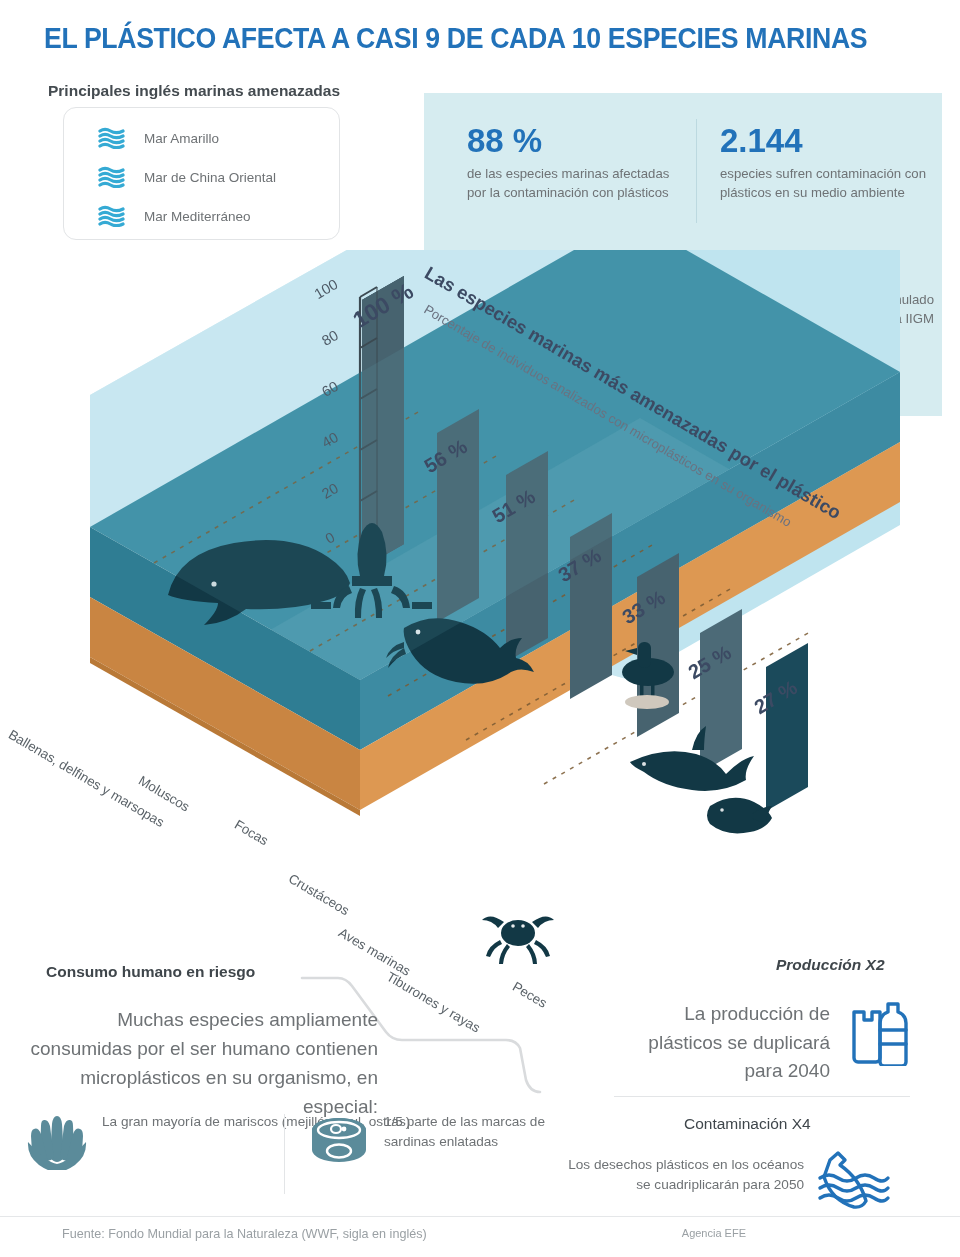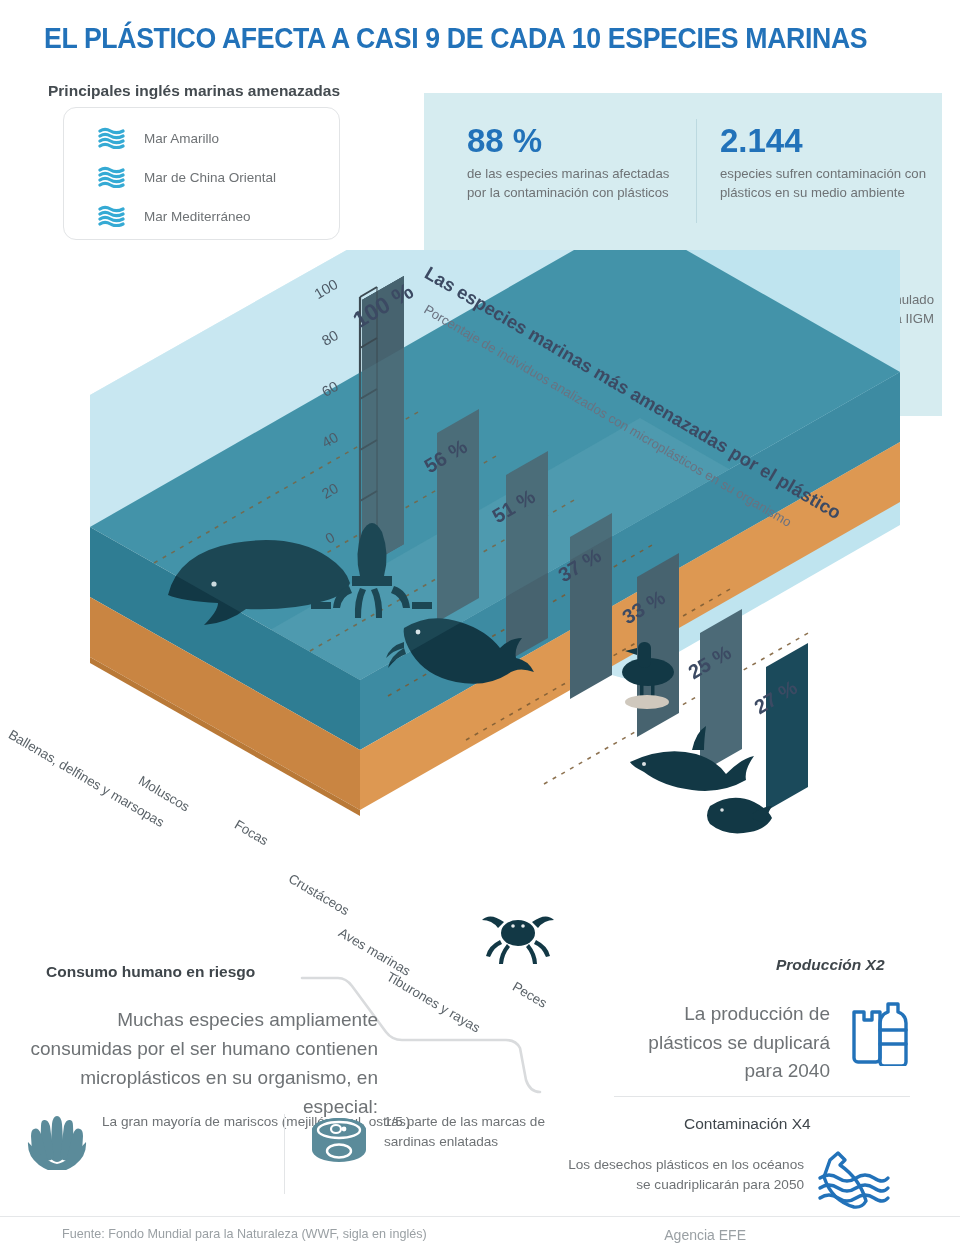--- a/index.html
+++ b/index.html
@@ -135,21 +135,21 @@
   .cont-text {
     position: absolute; left: 566px; top: 1155px; width: 238px;
     font-size: 13.6px; color: #6e7275; line-height: 1.5; text-align: right;
   }
   .cont-icon { position: absolute; left: 816px; top: 1150px; width: 76px; height: 62px; }
   .right-divider { position: absolute; left: 614px; top: 1096px; width: 296px; height: 1.4px; background:#e3e5e7; }
 
   
   .footer-rule { position: absolute; left: 0; top: 1216px; width: 960px; height: 1.4px; background:#e5e7e9; }
   .footer-src { position: absolute; left: 22px; top: 1227px; font-size: 12.6px; color: #9aa0a4; margin-left: 40px; }
-  .footer-agency { position: absolute; right: 22px; top: 1227px; font-size: 14px; color: #9aa0a4; }
+  .footer-agency { position: absolute; right: 22px; top: 1227px; font-size: 11px; color: #9aa0a4; }
 </style>
 </head>
 <body>
 
 <div id="page">
 
   <div class="title">EL PLÁSTICO AFECTA A CASI 9 DE CADA 10 ESPECIES MARINAS</div>
 
   <div class="legend-heading">Principales inglés marinas amenazadas</div>
   <div class="legend-card">

